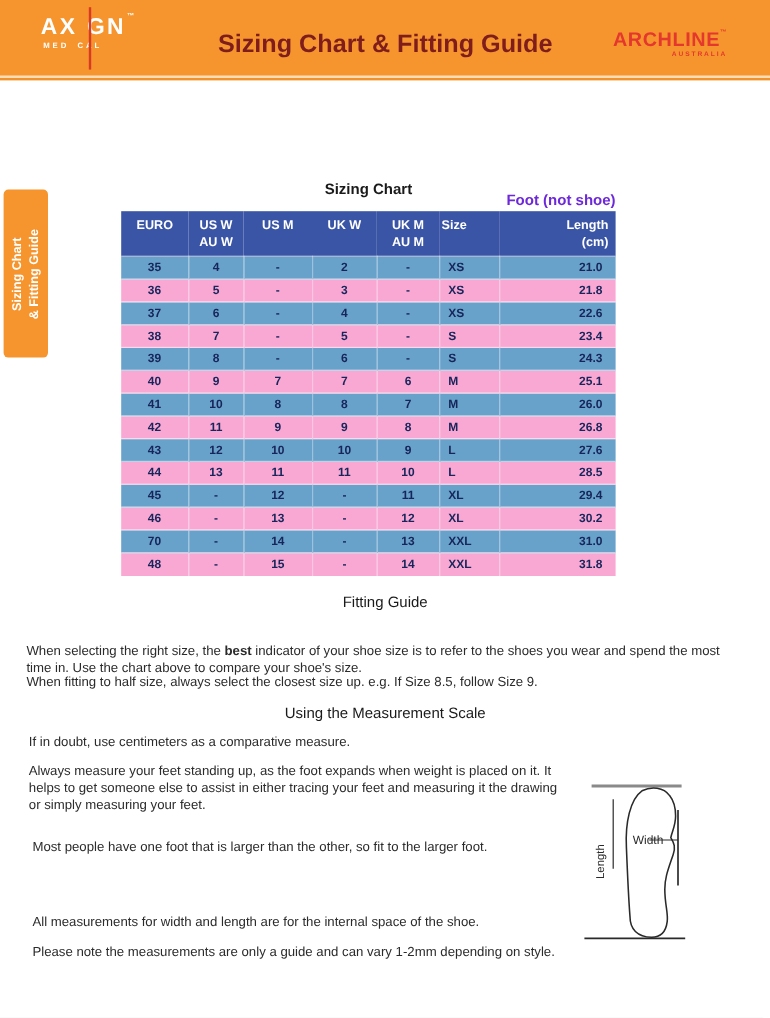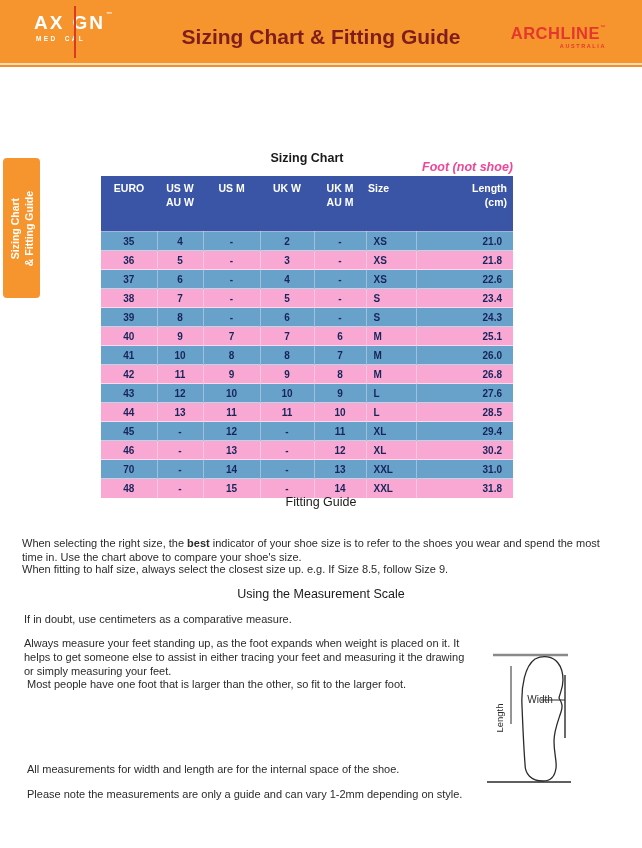--- a/index.html
+++ b/index.html
@@ -25,47 +25,47 @@
   .archline-top { font-weight:bold; font-size:16.5px; letter-spacing:0.5px; line-height:1; }
   .archline-tm { font-size:5.5px; vertical-align:top; }
   .archline-sub { font-size:5.5px; letter-spacing:1.6px; font-weight:bold; margin-top:1px; }
 
   
   .side-tab { position:absolute; left:3px; top:158px; width:37px; height:140px; background:#F6952D; border-radius:4px; }
   .side-tab-text { position:absolute; width:140px; height:37px; left:-51.5px; top:51.5px; transform:rotate(-90deg); display:flex; flex-direction:column; justify-content:center; text-align:center; color:#ffffff; font-weight:bold; font-size:10.5px; line-height:1.25; }
 
   
   .chart-title { position:absolute; left:101px; top:151px; width:412px; text-align:center; font-weight:bold; font-size:12.5px; color:#1a1a1a; }
-  .foot-note { position:absolute; top:160px; right:129px; font-weight:bold; font-size:12.5px; color:#ec4899;font-style:italic; }
+  .foot-note { position:absolute; top:160px; right:129px; font-weight:bold; font-size:12.5px; color:#6d28d9; }
 
   table.sizing { position:absolute; left:101px; top:176px; width:412px; border-collapse:collapse; table-layout:fixed; }
   table.sizing col.c1{width:56px} table.sizing col.c2{width:46px} table.sizing col.c3{width:57px}
   table.sizing col.c4{width:54px} table.sizing col.c5{width:52px} table.sizing col.c6{width:50px}
   table.sizing col.c7{width:97px}
-  table.sizing th { background:#3A55A5; color:#ffffff; font-size:10.5px; font-weight:bold; vertical-align:top; padding-top:5px; padding-bottom:22px; height:34px; text-align:center; line-height:1.35; }
+  table.sizing th { background:#3A55A5; color:#ffffff; font-size:10.5px; font-weight:bold; vertical-align:top; padding-top:5px; padding-bottom:4px; height:34px; text-align:center; line-height:1.35; }
   table.sizing th.al { text-align:left; padding-left:2px; }
   table.sizing th.ar { text-align:right; padding-right:6px; }
   table.sizing th span { display:block; }
   table.sizing td { height:19px; font-size:10px; font-weight:bold; color:#17255A; text-align:center; border-top:1px solid rgba(255,255,255,0.55); border-right:1px solid rgba(255,255,255,0.35); }
   table.sizing td:last-child { border-right:none; }
   table.sizing tr.row-blue td { background:#68A2CB; }
   table.sizing tr.row-peri td { background:#f9a8d4; }
   table.sizing td:nth-child(6) { text-align:left; padding-left:7px; }
   table.sizing td:nth-child(7) { text-align:right; padding-right:11px; }
 
   
   .sec-title { position:absolute; left:0; width:642px; text-align:center; font-weight:normal; font-size:12.5px; color:#1a1a1a; }
   .para { position:absolute; font-size:11px; color:#2b2b2b; line-height:14px; }
   #fg-title { top:495px; }
   #fg-p1 { top:536px; left:22px; width:601px; }
   #fg-p2 { top:562px; left:22px; width:601px; }
   #ms-title { top:587px; }
   #ms-p1 { top:612px; left:24px; width:540px; }
   #ms-p2 { top:636px; left:24px; width:450px; }
-  #ms-p3 { top:677px; left:27px; width:450px; }
+  #ms-p3 { top:699px; left:27px; width:450px; }
   #ms-p4 { top:762px; left:27px; width:460px; }
   #ms-p5 { top:787px; left:27px; width:462px; }
 
   
   .foot-diagram { position:absolute; left:483px; top:646px; width:160px; height:150px; }
 </style>
 </head>
 <body>
 
 <div class="page">

